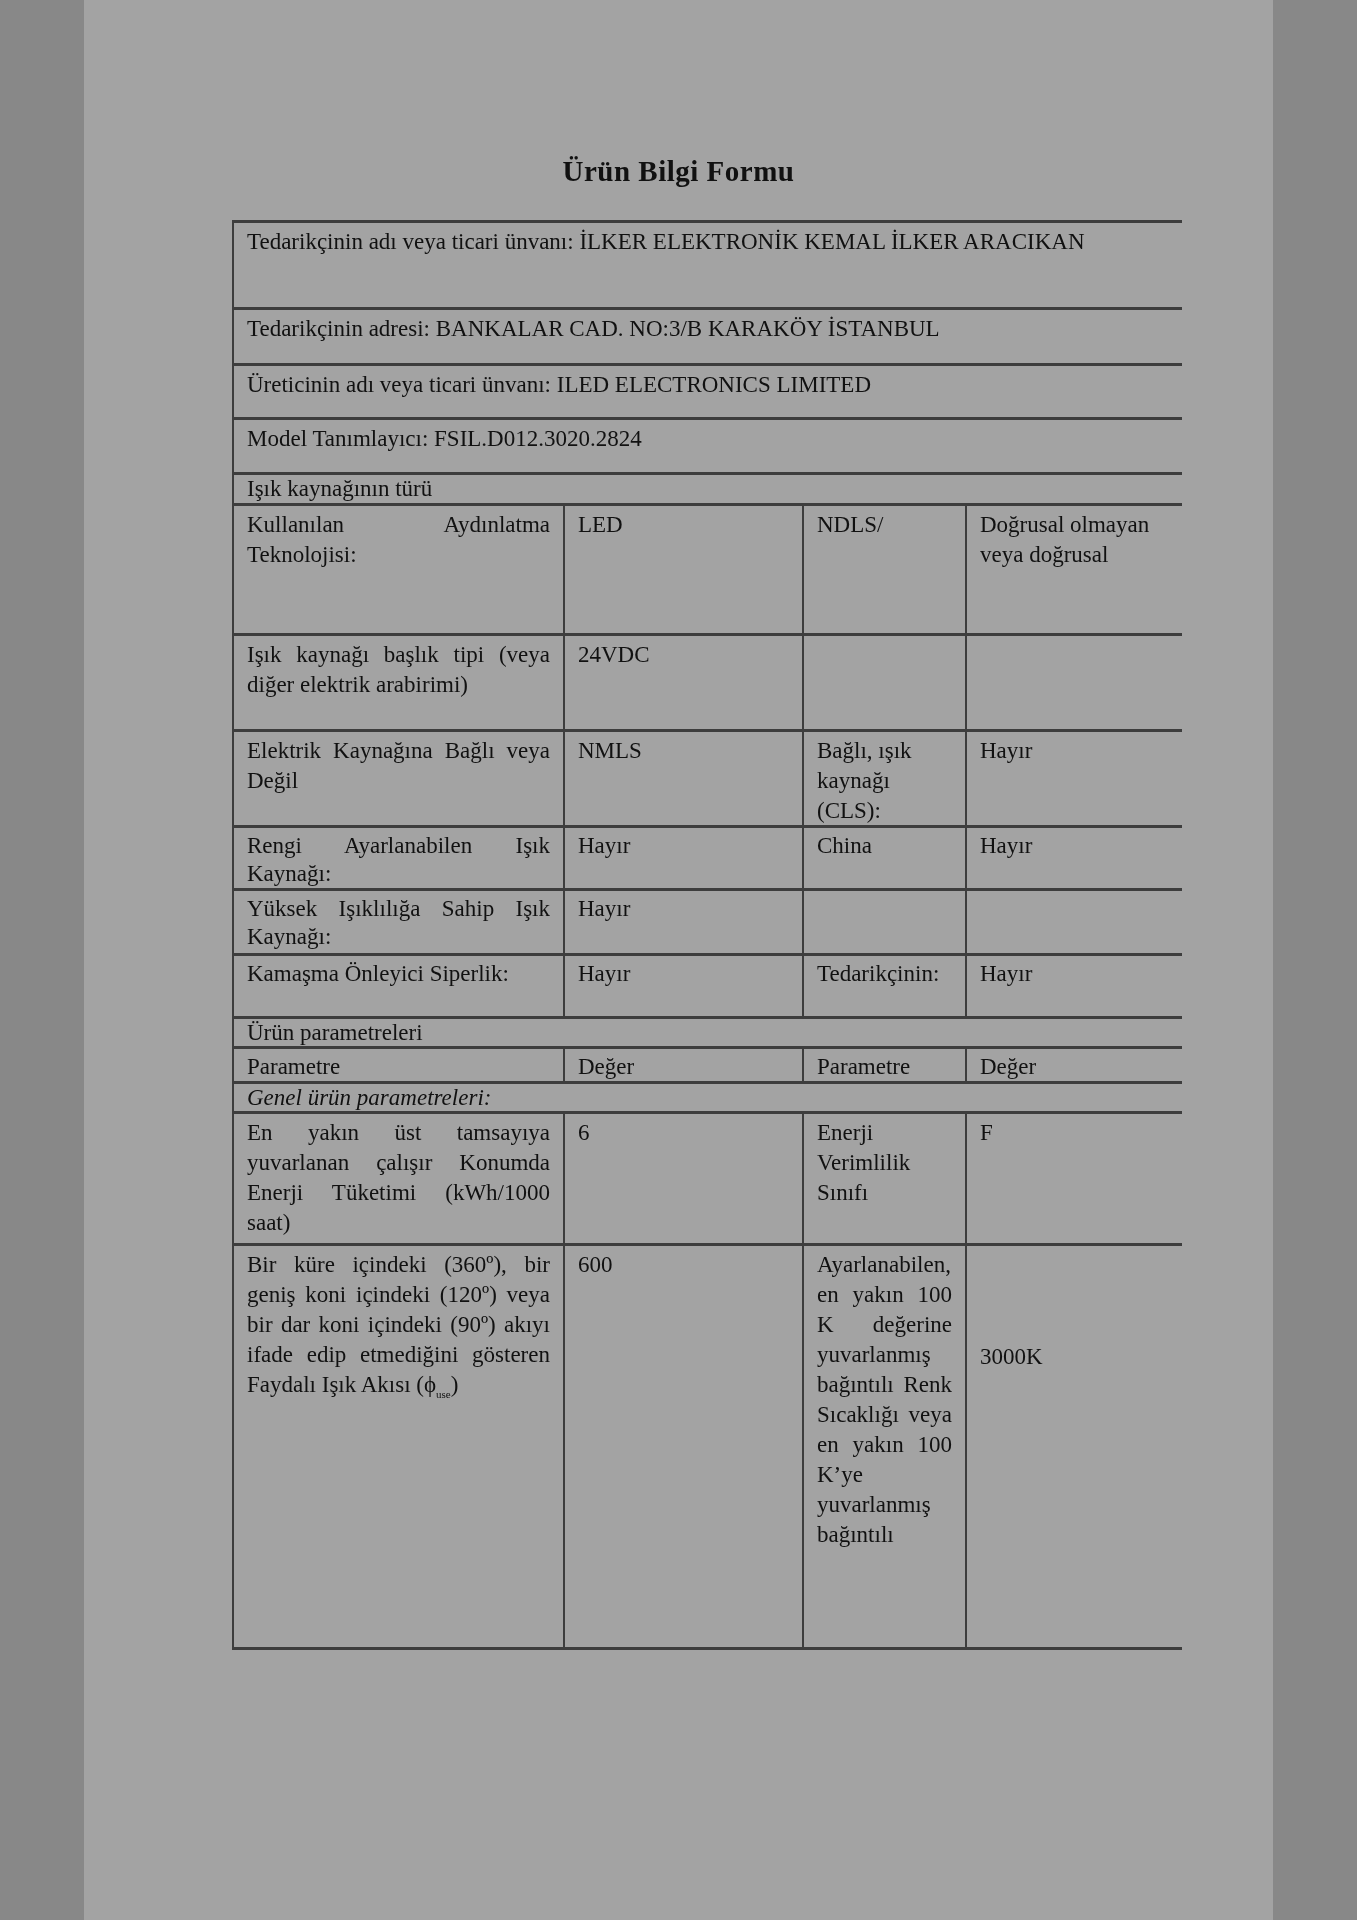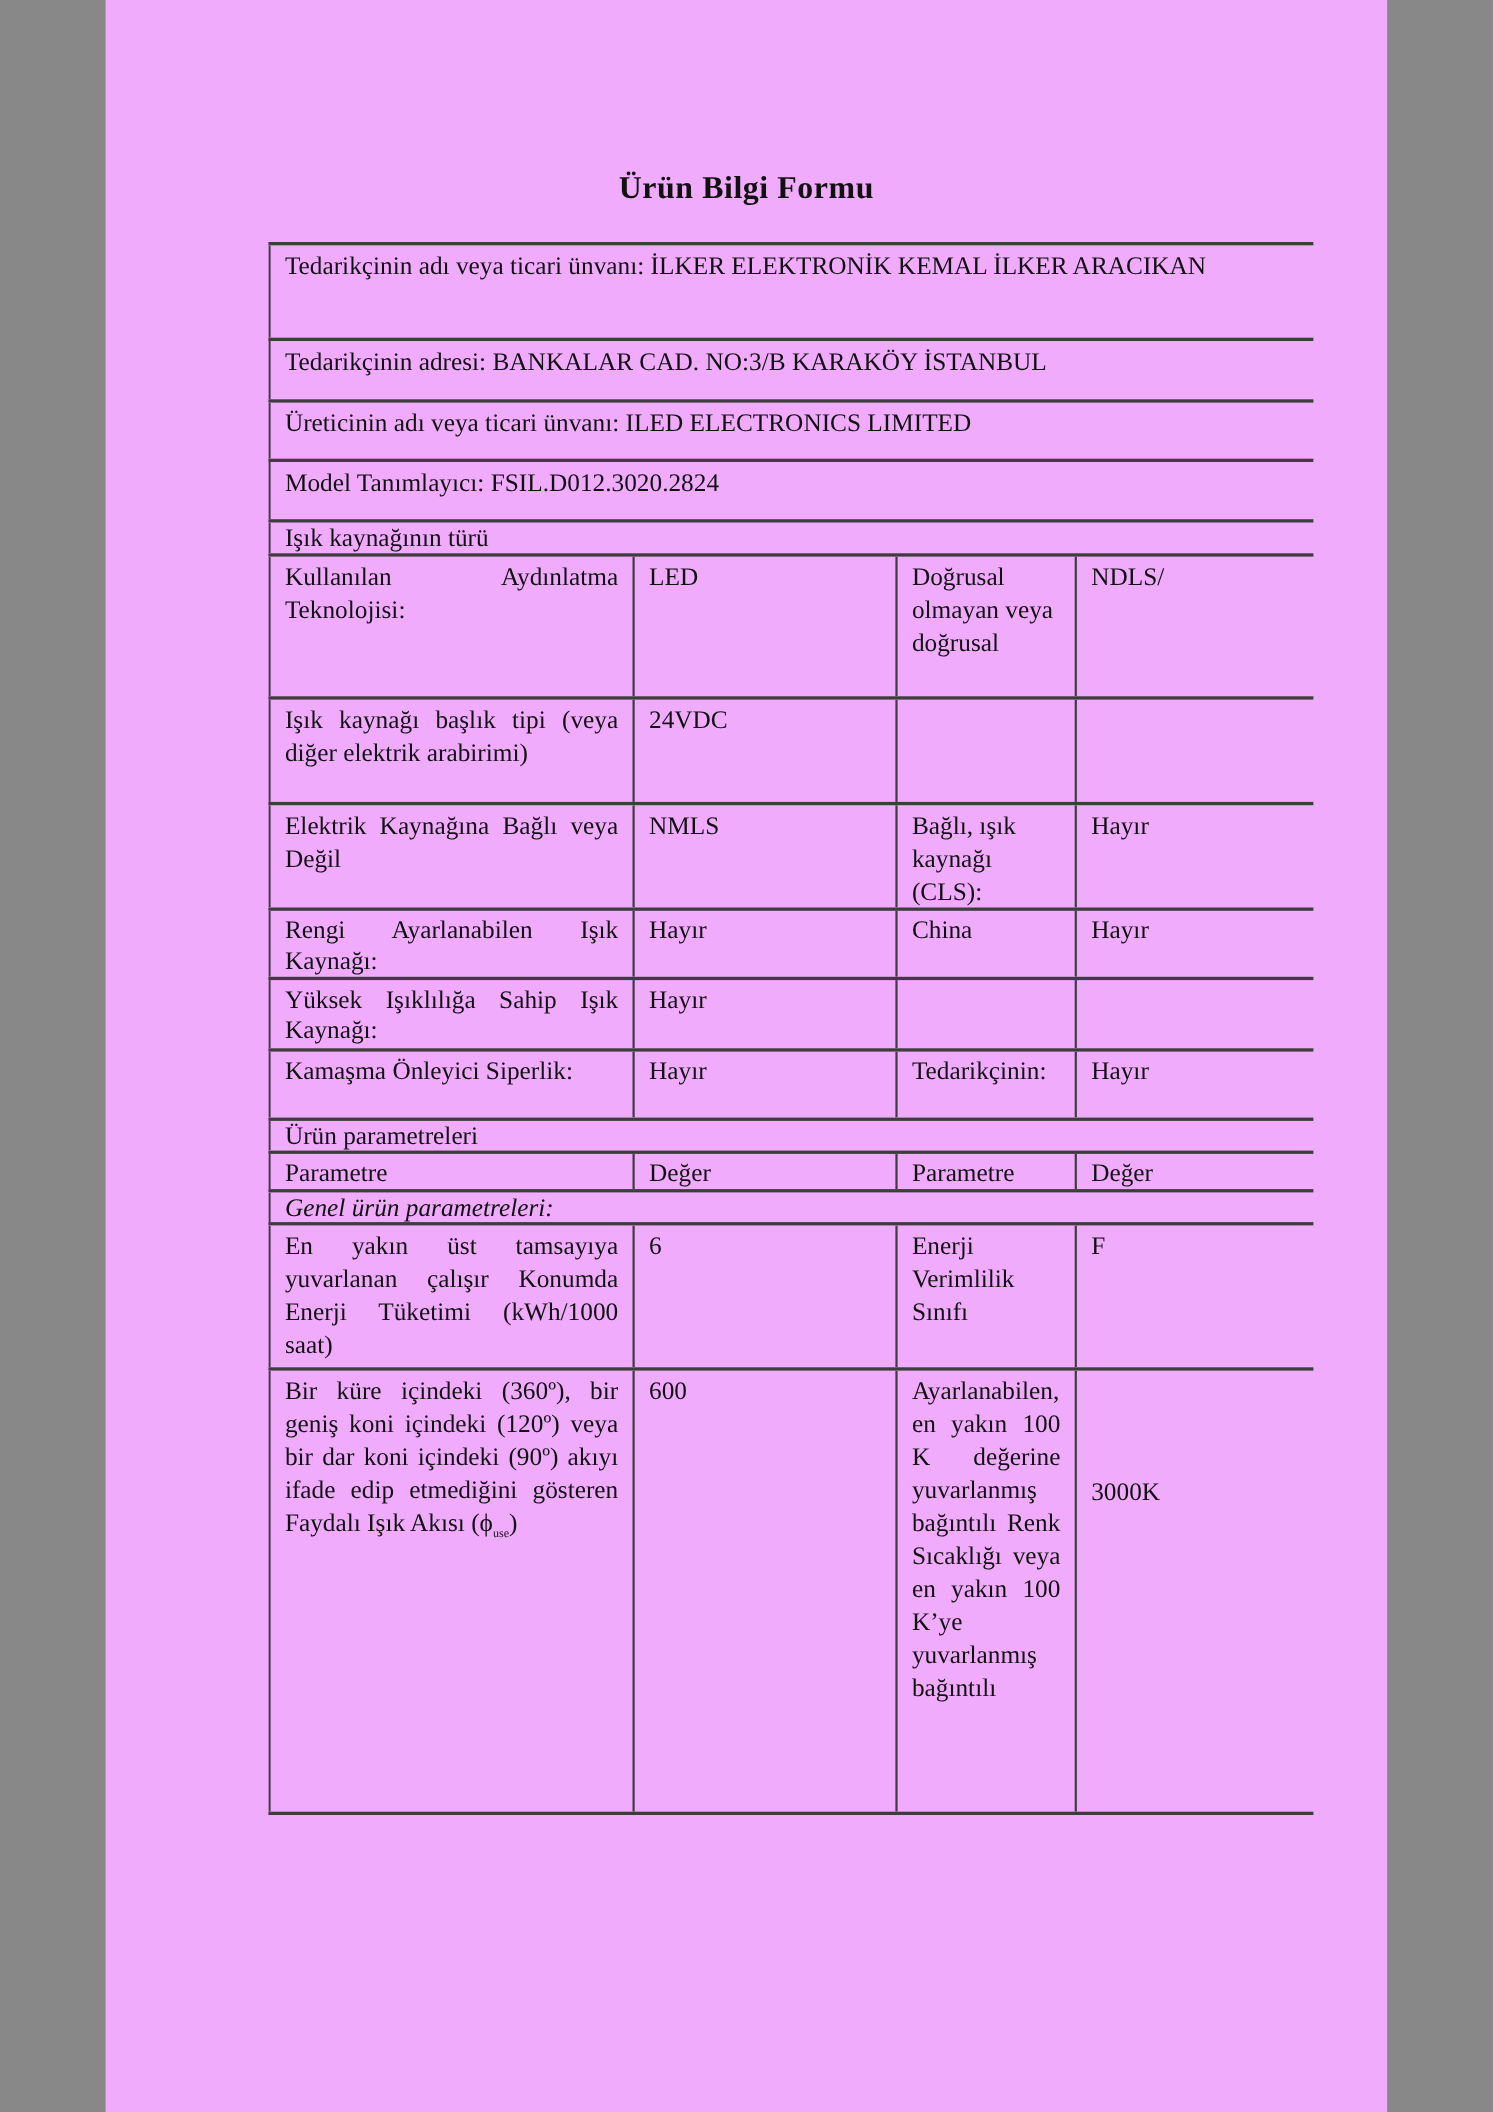--- a/index.html
+++ b/index.html
@@ -1,23 +1,24 @@
 <!DOCTYPE html>
 <html lang="tr"><head>
 <meta charset="utf-8">
 <style>
   html,body{margin:0;padding:0;background:#888;}
   .page{
     position:relative;
     width:1165px;height:1920px;
-    background:#f0abfc;
+    background:#a3a3a3;
     margin:0 auto;
     font-family:"Liberation Serif","DejaVu Serif",serif;
     color:#111;
     overflow:hidden;
+    padding-left:24px;
   }
   .doc-title{
     position:absolute;
     top:155px;left:0;width:100%;
     text-align:center;
     font-size:29px;font-weight:bold;
     letter-spacing:0.5px;
   }
   .doc-table{
     position:absolute;
@@ -79,22 +80,22 @@
       <div class="cell full">Model Tanımlayıcı: FSIL.D012.3020.2824</div>
     </div>
 
     <div class="trow h-r6">
       <div class="cell full tight">Işık kaynağının türü</div>
     </div>
 
     <div class="trow h-a">
       <div class="cell justify">Kullanılan Aydınlatma Teknolojisi:</div>
       <div class="cell center">LED</div>
+      <div class="cell center">NDLS/</div>
       <div class="cell center">Doğrusal olmayan veya doğrusal</div>
-      <div class="cell center">NDLS/</div>
     </div>
 
     <div class="trow h-b">
       <div class="cell justify">Işık kaynağı başlık tipi (veya diğer elektrik arabirimi)</div>
       <div class="cell center">24VDC</div>
       <div class="cell center"></div>
       <div class="cell center"></div>
     </div>
 
     <div class="trow h-c">

